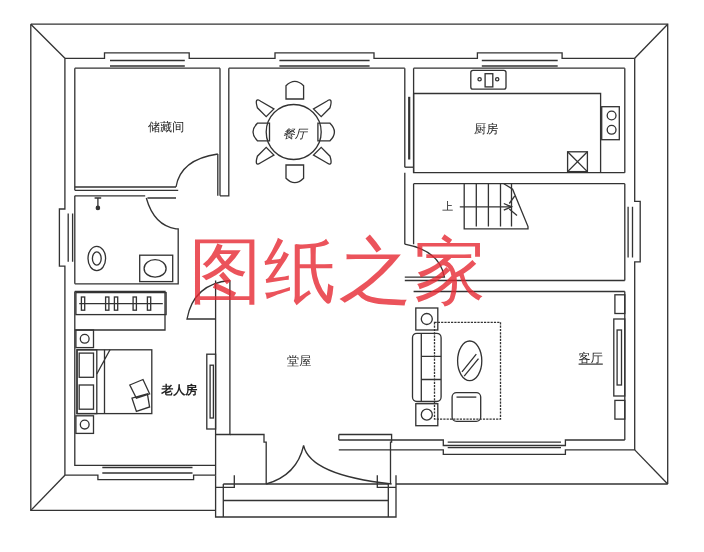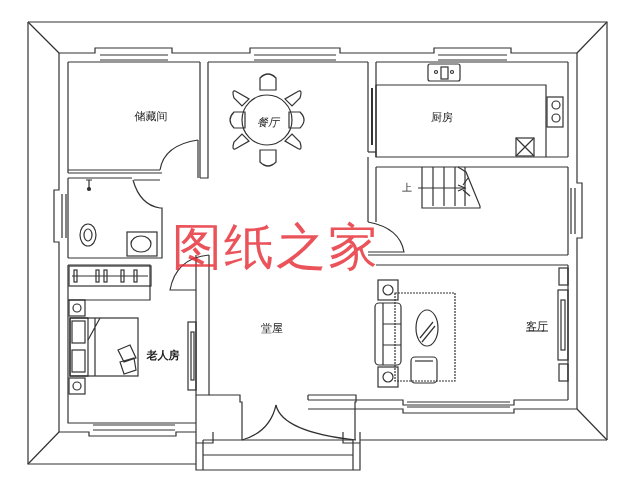--- a/index.html
+++ b/index.html
@@ -1,19 +1,19 @@
 <!DOCTYPE html>
 <html><head>
 <meta charset="utf-8">
 <style>
   html, body { margin: 0; padding: 0; background: #ffffff; }
   body { width: 640px; height: 502px; overflow: hidden; position: relative; font-family: "DejaVu Sans", sans-serif; }
   #plan { position: absolute; left: 0; top: 0; width: 640px; height: 502px; }
   .label { position: absolute; font-size: 11px; color: #222; font-family: "DejaVu Sans", sans-serif; white-space: nowrap; transform: translate(-50%, -50%); }
-  .watermark { position: absolute; left: 172px; top: 212px; font-size: 50px; line-height: 70px; color: rgba(230, 40, 50, 0.8); font-family: "DejaVu Serif", serif; letter-spacing: 2px; white-space: nowrap; }
+  .watermark { position: absolute; left: 172px; top: 212px; font-size: 66px; line-height: 70px; color: rgba(230, 40, 50, 0.8); font-family: "DejaVu Serif", serif; letter-spacing: 2px; white-space: nowrap; }
   .stair-up { position: absolute; font-size: 10px; color: #222; font-family: "DejaVu Sans", sans-serif; }
 </style>
 </head>
 <body>
 
 <svg id="plan" viewBox="0 0 640 502" xmlns="http://www.w3.org/2000/svg">
   <g fill="none" stroke="#333" stroke-width="1.2">
 
     <g>
       <path d="M28,22 L288,22 L288,22 L607,22 L607,440 M28,22 L28,464 L196,464"></path>

